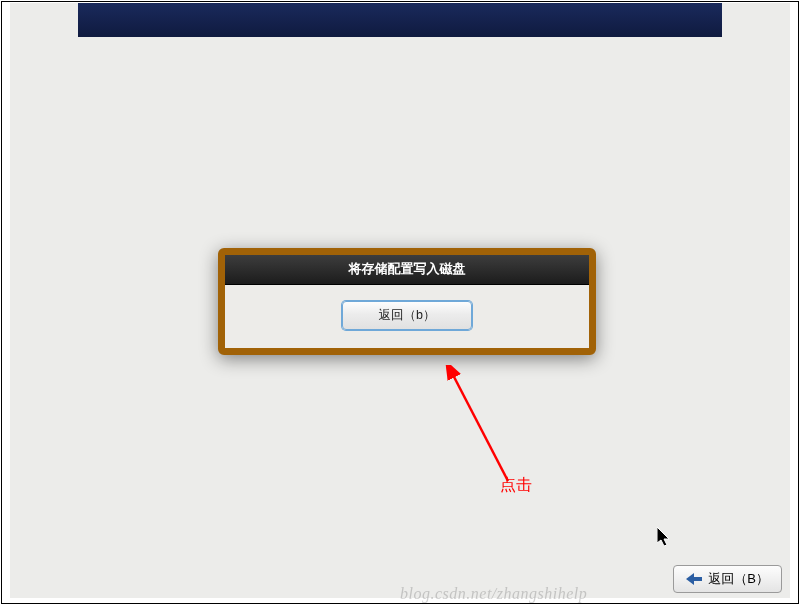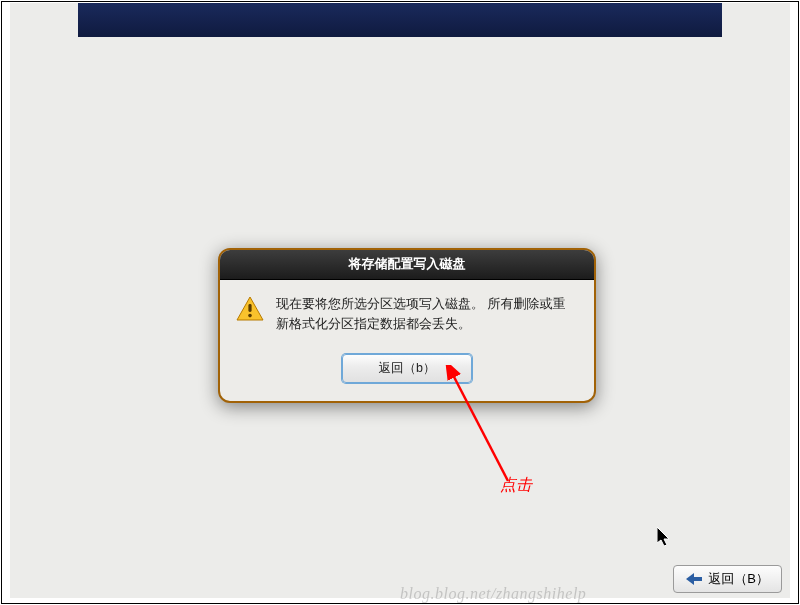--- a/index.html
+++ b/index.html
@@ -27,22 +27,22 @@
     position: absolute;
     left: 78px; top: 3px;
     width: 644px; height: 34px;
     background: linear-gradient(to bottom, #1a2a5c 0%, #0f1a3f 100%);
   }
   .dialog {
     position: absolute;
     left: 218px; top: 248px;
     width: 378px;
     background: #edece9;
-    border: 2px solid #a16207;
-    border-radius: 12px;
+    border: 7px solid #a16207;
+    border-radius: 6px;
     box-shadow: 0 4px 18px rgba(0,0,0,0.45);
     overflow: hidden;
   }
   .dialog-title {
     background: linear-gradient(to bottom, #3d3d3d 0%, #1c1c1c 100%);
     color: #fff;
     font-weight: bold;
     font-size: 13px;
     text-align: center;
     padding: 5px 0 6px;
@@ -105,21 +105,20 @@
   .annotation-arrow {
     position: absolute;
     left: 436px; top: 365px;
     pointer-events: none;
   }
   .annotation-label {
     position: absolute;
     left: 500px; top: 475px;
     color: #ff0000;
     font-size: 16px;
-    font-style: italic;
   }
   .watermark {
     position: absolute;
     left: 400px; top: 585px;
     color: rgba(120,120,120,0.35);
     font-size: 16px;
     font-style: italic;
     letter-spacing: 0.5px;
     font-family: Georgia, serif;
     pointer-events: none;
@@ -132,30 +131,20 @@
 </style>
 </head>
 <body>
 
 <div class="outer-border"></div>
 <div class="installer-bg"></div>
 <div class="top-bar"></div>
 
 <div class="dialog">
   <div class="dialog-title">将存储配置写入磁盘</div>
-  <div class="dialog-body">
-    <div class="warn-icon">
-      <svg width="28" height="26" viewBox="0 0 28 26">
-        <path d="M14 1 L27 24 L1 24 Z" fill="#f9c22c" stroke="#b77a00" stroke-width="1"></path>
-        <rect x="12.4" y="8" width="3.2" height="8" rx="1.4" fill="#5a3b00"></rect>
-        <circle cx="14" cy="19.6" r="1.8" fill="#5a3b00"></circle>
-      </svg>
-    </div>
-    <div class="dialog-text">现在要将您所选分区选项写入磁盘。 所有删除或重新格式化分区指定数据都会丢失。</div>
-  </div>
   <div class="dialog-buttons">
     <div class="btn default">返回（b）</div>
   </div>
 </div>
 
 <svg class="annotation-arrow" width="100" height="130">
   <defs>
     <marker id="ah" markerWidth="10" markerHeight="10" refX="2" refY="3" orient="auto">
       <path d="M0,0 L0,6 L8,3 Z" fill="#ff0000"></path>
     </marker>
@@ -168,17 +157,17 @@
   <div class="footer-btn">
     <span class="arrow-icon">
       <svg width="16" height="12" viewBox="0 0 16 12">
           <path d="M8 0 L0 6 L8 12 L8 8 L16 8 L16 4 L8 4 Z" fill="#2b5ea3"></path>
         </svg>
     </span>
     <span>返回（B）</span>
   </div>
 </div>
 
-<div class="watermark">blog.blog.net/zhangshihelp</div>
+<div class="watermark">blog.csdn.net/zhangshihelp</div>
 
 <svg class="cursor" width="16" height="22">
   <path d="M0,0 L0,16 L4,13 L7,19 L10,18 L7,12 L12,12 Z" fill="#000" stroke="#fff" stroke-width="1"></path>
 </svg>
 
 </body></html>

